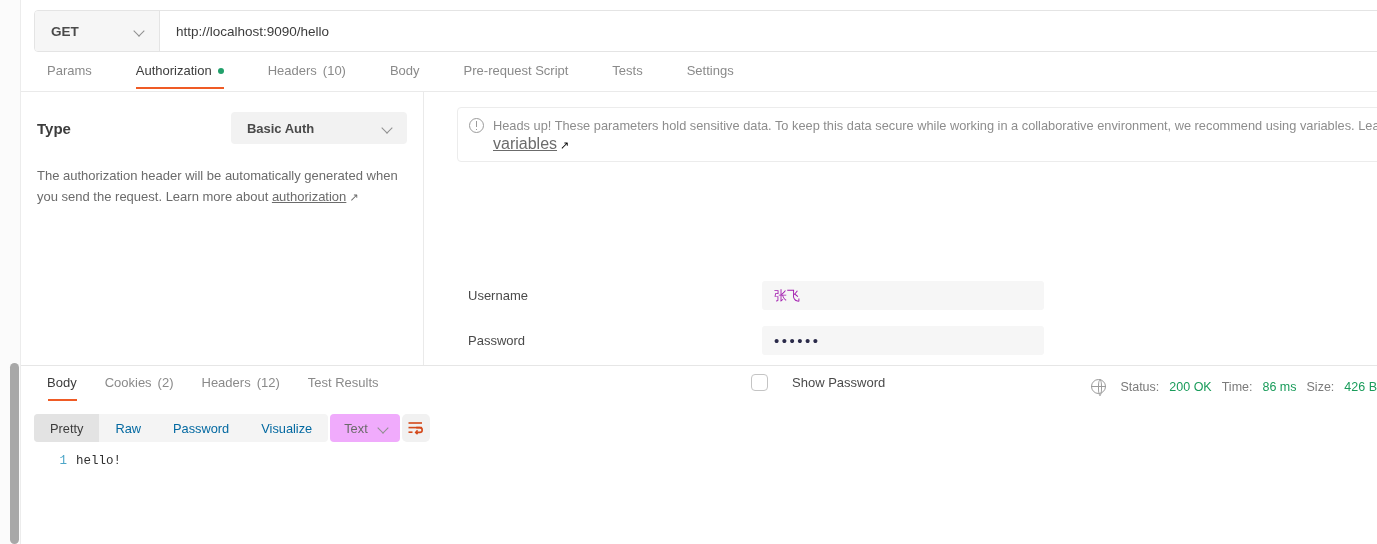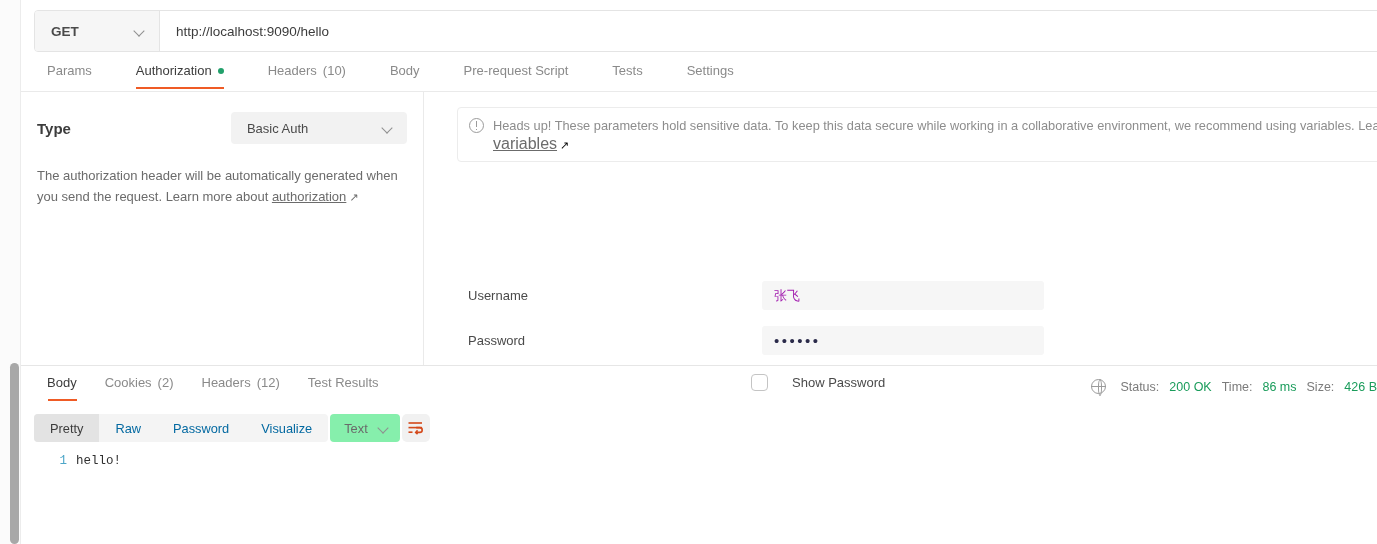--- a/index.html
+++ b/index.html
@@ -90,21 +90,21 @@
   #auth-bottom-rule {
     position: absolute; left: 0; top: 365px; width: 1356px; height: 1px;
     background: #e6e6e6;
   }
 
   #type-row { display: flex; align-items: center; height: 32px; }
   #type-label { font-size: 15px; font-weight: bold; color: #3c3c3c; width: 203px; }
   #type-select {
     width: 183px; height: 32px; background: #f2f2f2; border-radius: 4px;
     display: flex; align-items: center; justify-content: space-between;
-    padding: 0 14px 0 16px; font-size: 13px; font-weight: normal; color: #4a4a4a;
+    padding: 0 14px 0 16px; font-size: 13px; font-weight: bold; color: #4a4a4a;
     cursor: pointer;
   }
   #auth-desc {
     margin-top: 21px; font-size: 13px; line-height: 21px; color: #6b6b6b;
     width: 372px;
   }
   .link { color: #6b6b6b; text-decoration: underline; cursor: pointer; }
   .extlink-arrow { font-size: 11px; }
 
   
@@ -190,21 +190,21 @@
   #seg {
     display: flex; background: #f4f4f4; border-radius: 4px; height: 28px;
     overflow: hidden;
   }
   .seg-item {
     padding: 0 16px; display: flex; align-items: center;
     font-size: 12.8px; color: #0369a1; cursor: pointer;
   }
   .seg-item.active { background: #e3e3e3; color: #3c3c3c; }
   #fmt-select {
-    height: 28px; background: #86efac; border-radius: 4px;
+    height: 28px; background: #f0abfc; border-radius: 4px;
     display: flex; align-items: center; gap: 10px; padding: 0 11px 0 14px;
     font-size: 12.8px; color: #6a6a6a; cursor: pointer;
   }
   #wrap-btn {
     width: 28px; height: 28px; background: #f1f1f1; border-radius: 5px;
     display: flex; align-items: center; justify-content: center; cursor: pointer;
   }
 
   
   #code {

